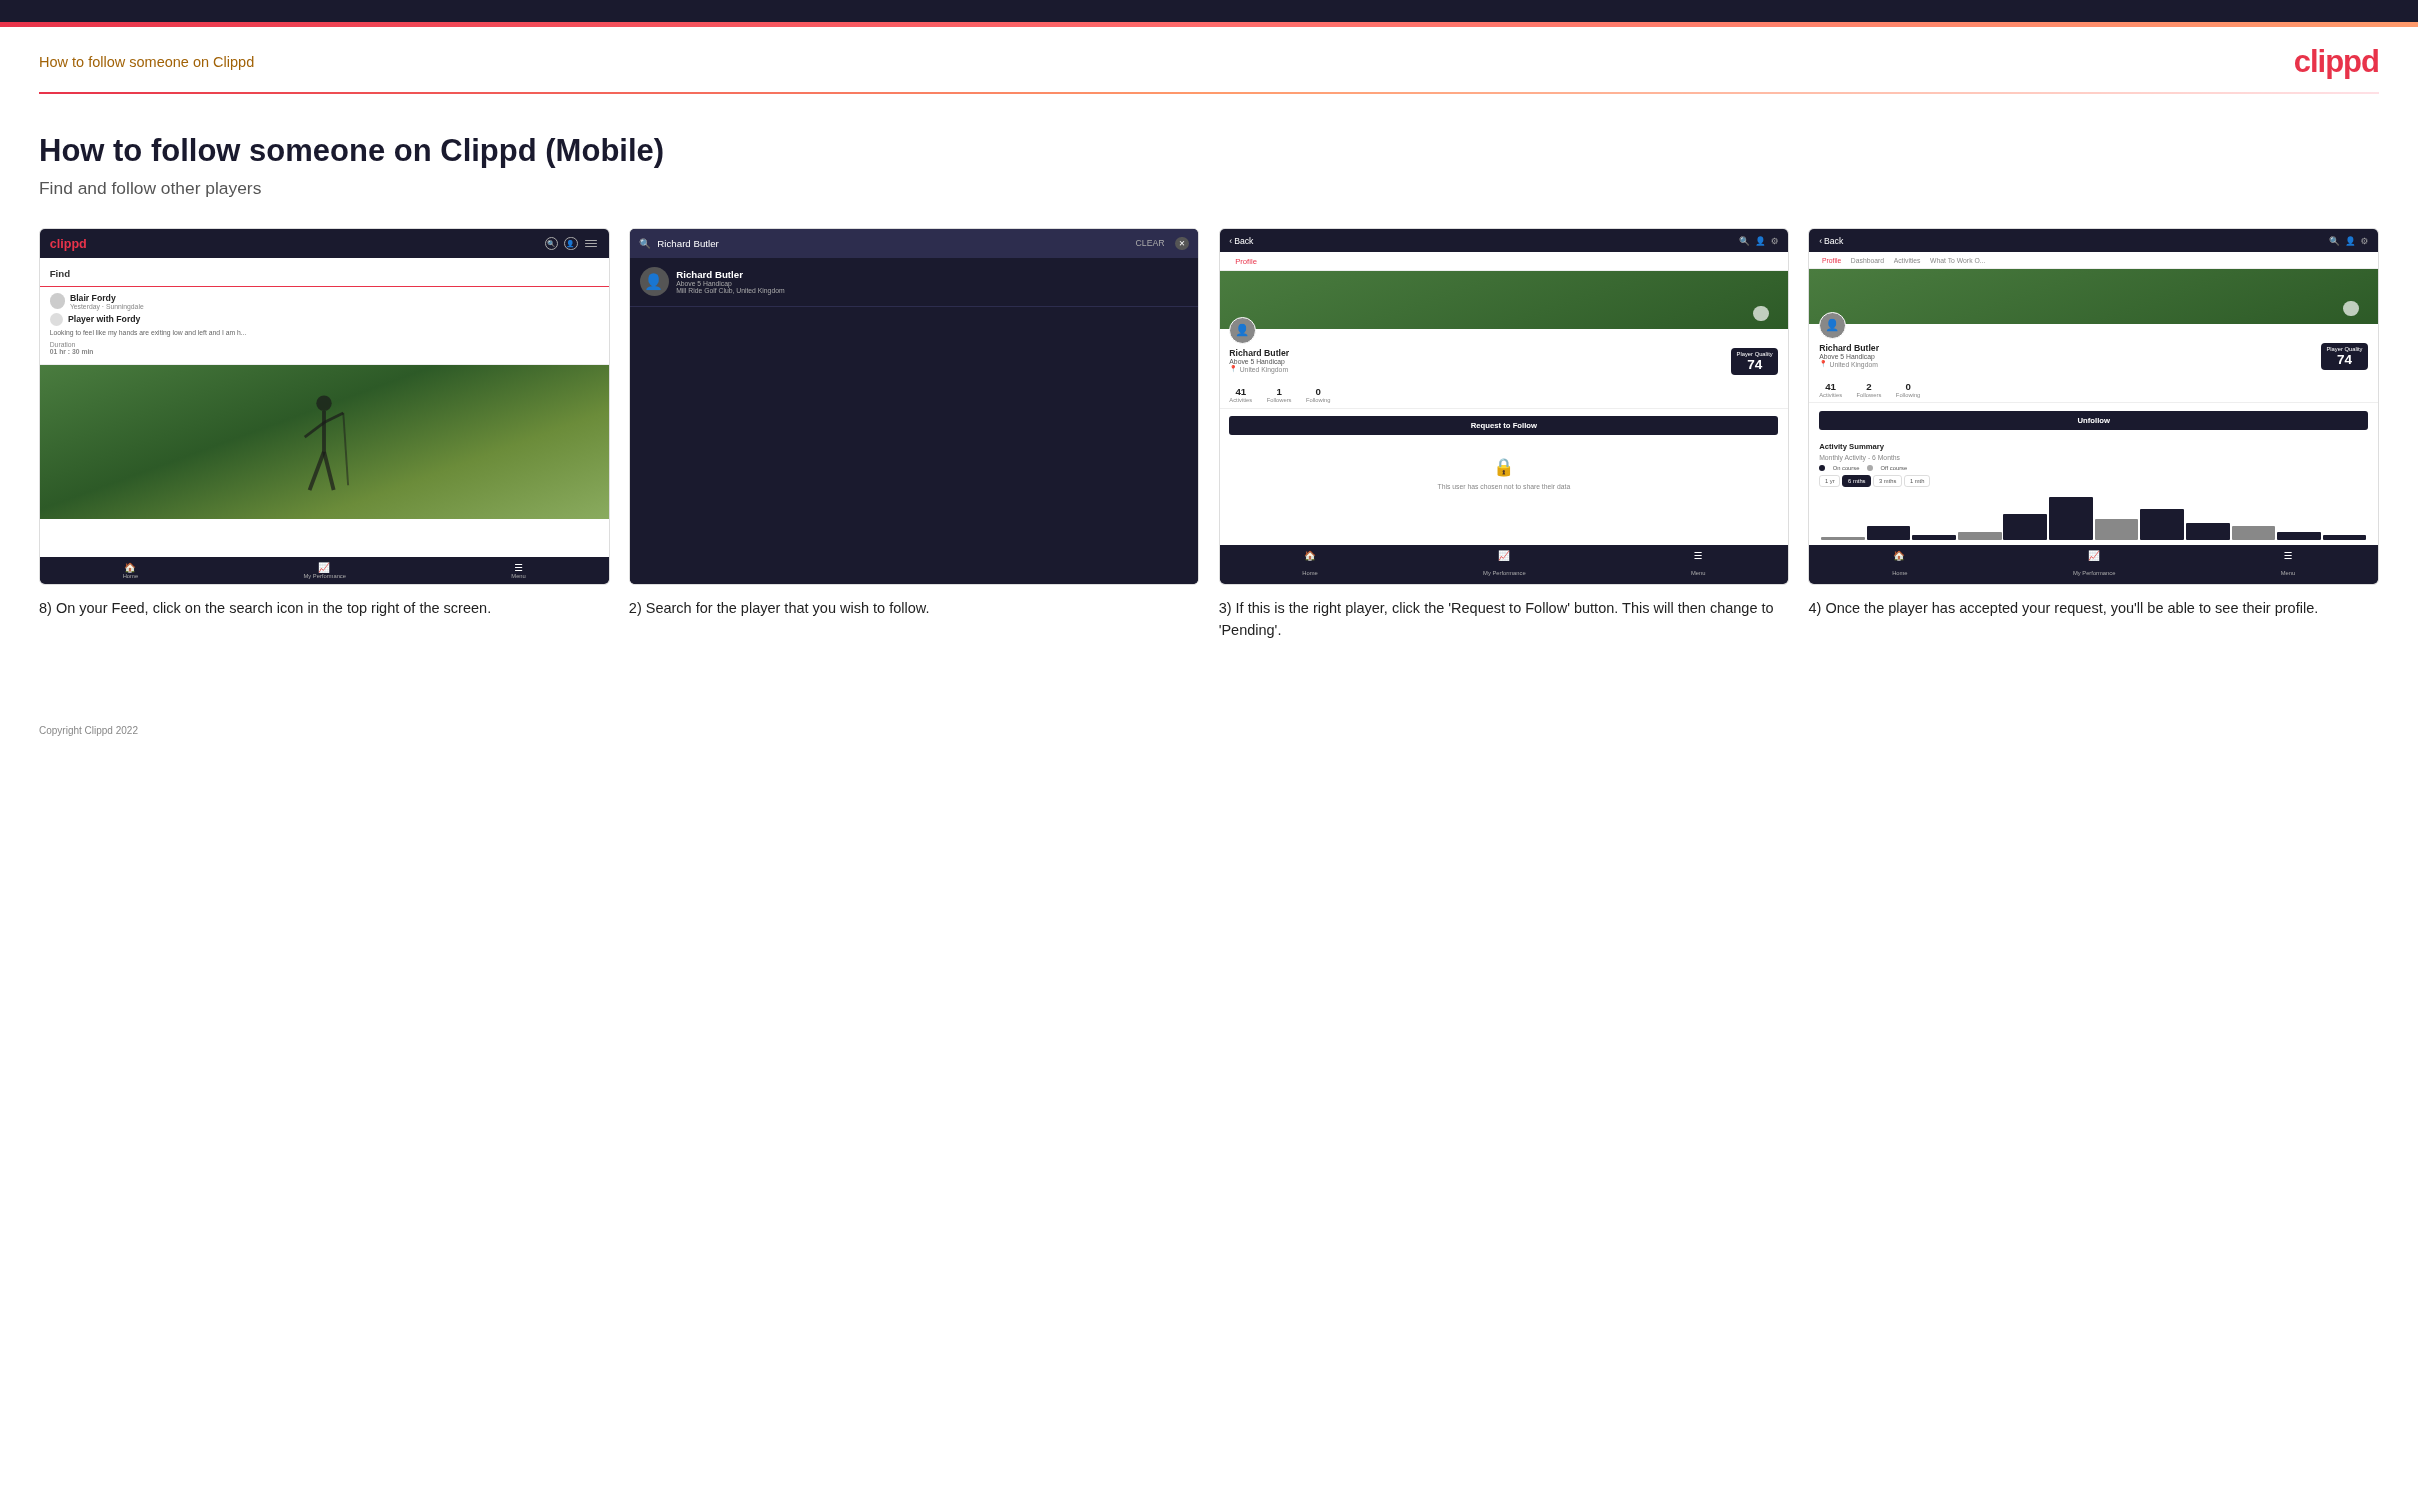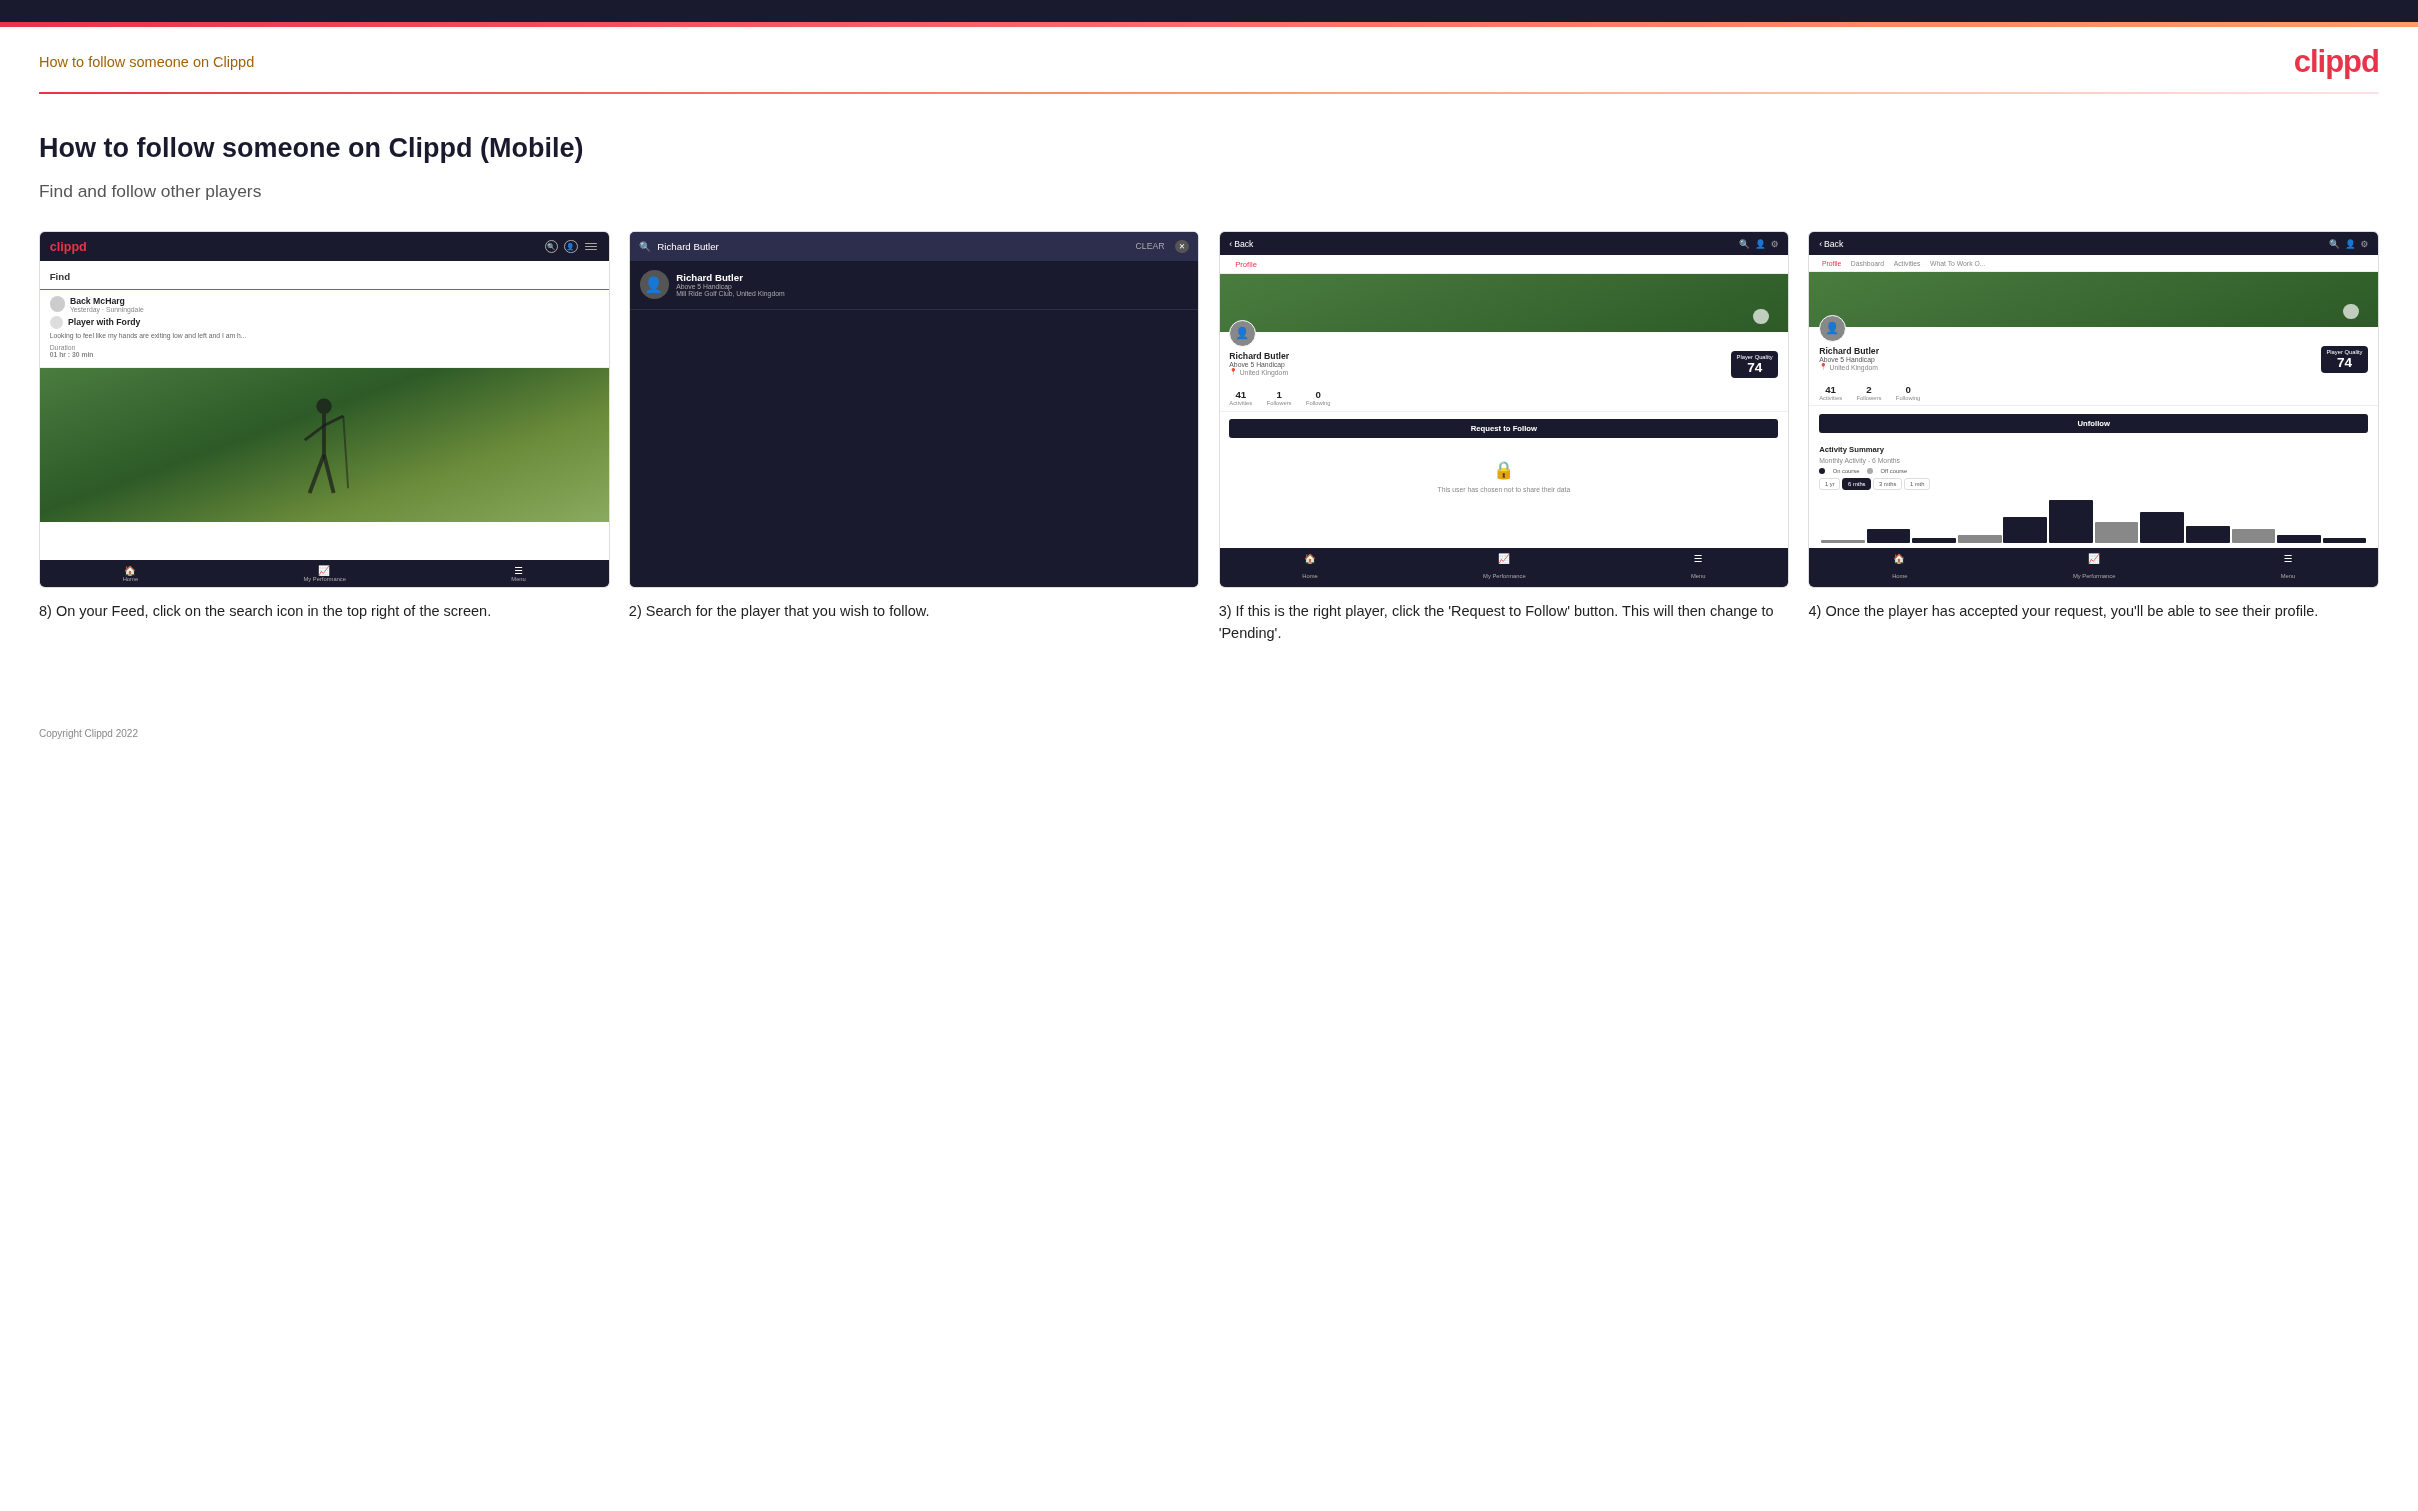--- a/index.html
+++ b/index.html
@@ -50,24 +50,24 @@
       height: 1.9px;
       background: linear-gradient(to right, #e8334a, #ff9a6b, #ffe0e5);
       margin: 0 39px;
     }
 
     
     .main {
       padding: 39px 39px 29px 39px;
     }
     .page-heading {
-      font-size: 27px;
+      font-size: 31px;
       font-weight: 700;
       color: #1a1a2e;
-      margin-bottom: 17px;
+      margin-bottom: 9px;
     }
     .page-subheading {
       font-size: 17.4px;
       color: #555;
       font-weight: 400;
       margin-bottom: 29px;
     }
 
     
     .steps-grid {
@@ -483,21 +483,21 @@
           </div>
 
           <div class="s1-nav">
             <span class="s1-nav-label">Find</span>
           </div>
 
           <div class="s1-feed-item">
             <div class="s1-user-row">
               <div class="s1-avatar"></div>
               <div>
-                <div class="s1-user-name">Back McHarg</div>
+                <div class="s1-user-name">Blair Fordy</div>
                 <div class="s1-user-sub">Yesterday · Sunningdale</div>
               </div>
             </div>
             <div class="s1-lesson-row">
               <div class="s1-lesson-icon"></div>
               <div class="s1-lesson-title">Player with Fordy</div>
             </div>
             <div class="s1-lesson-desc">Looking to feel like my hands are exiting low and left and I am h...</div>
             <div class="s1-duration">
               <span>Duration</span><br>

